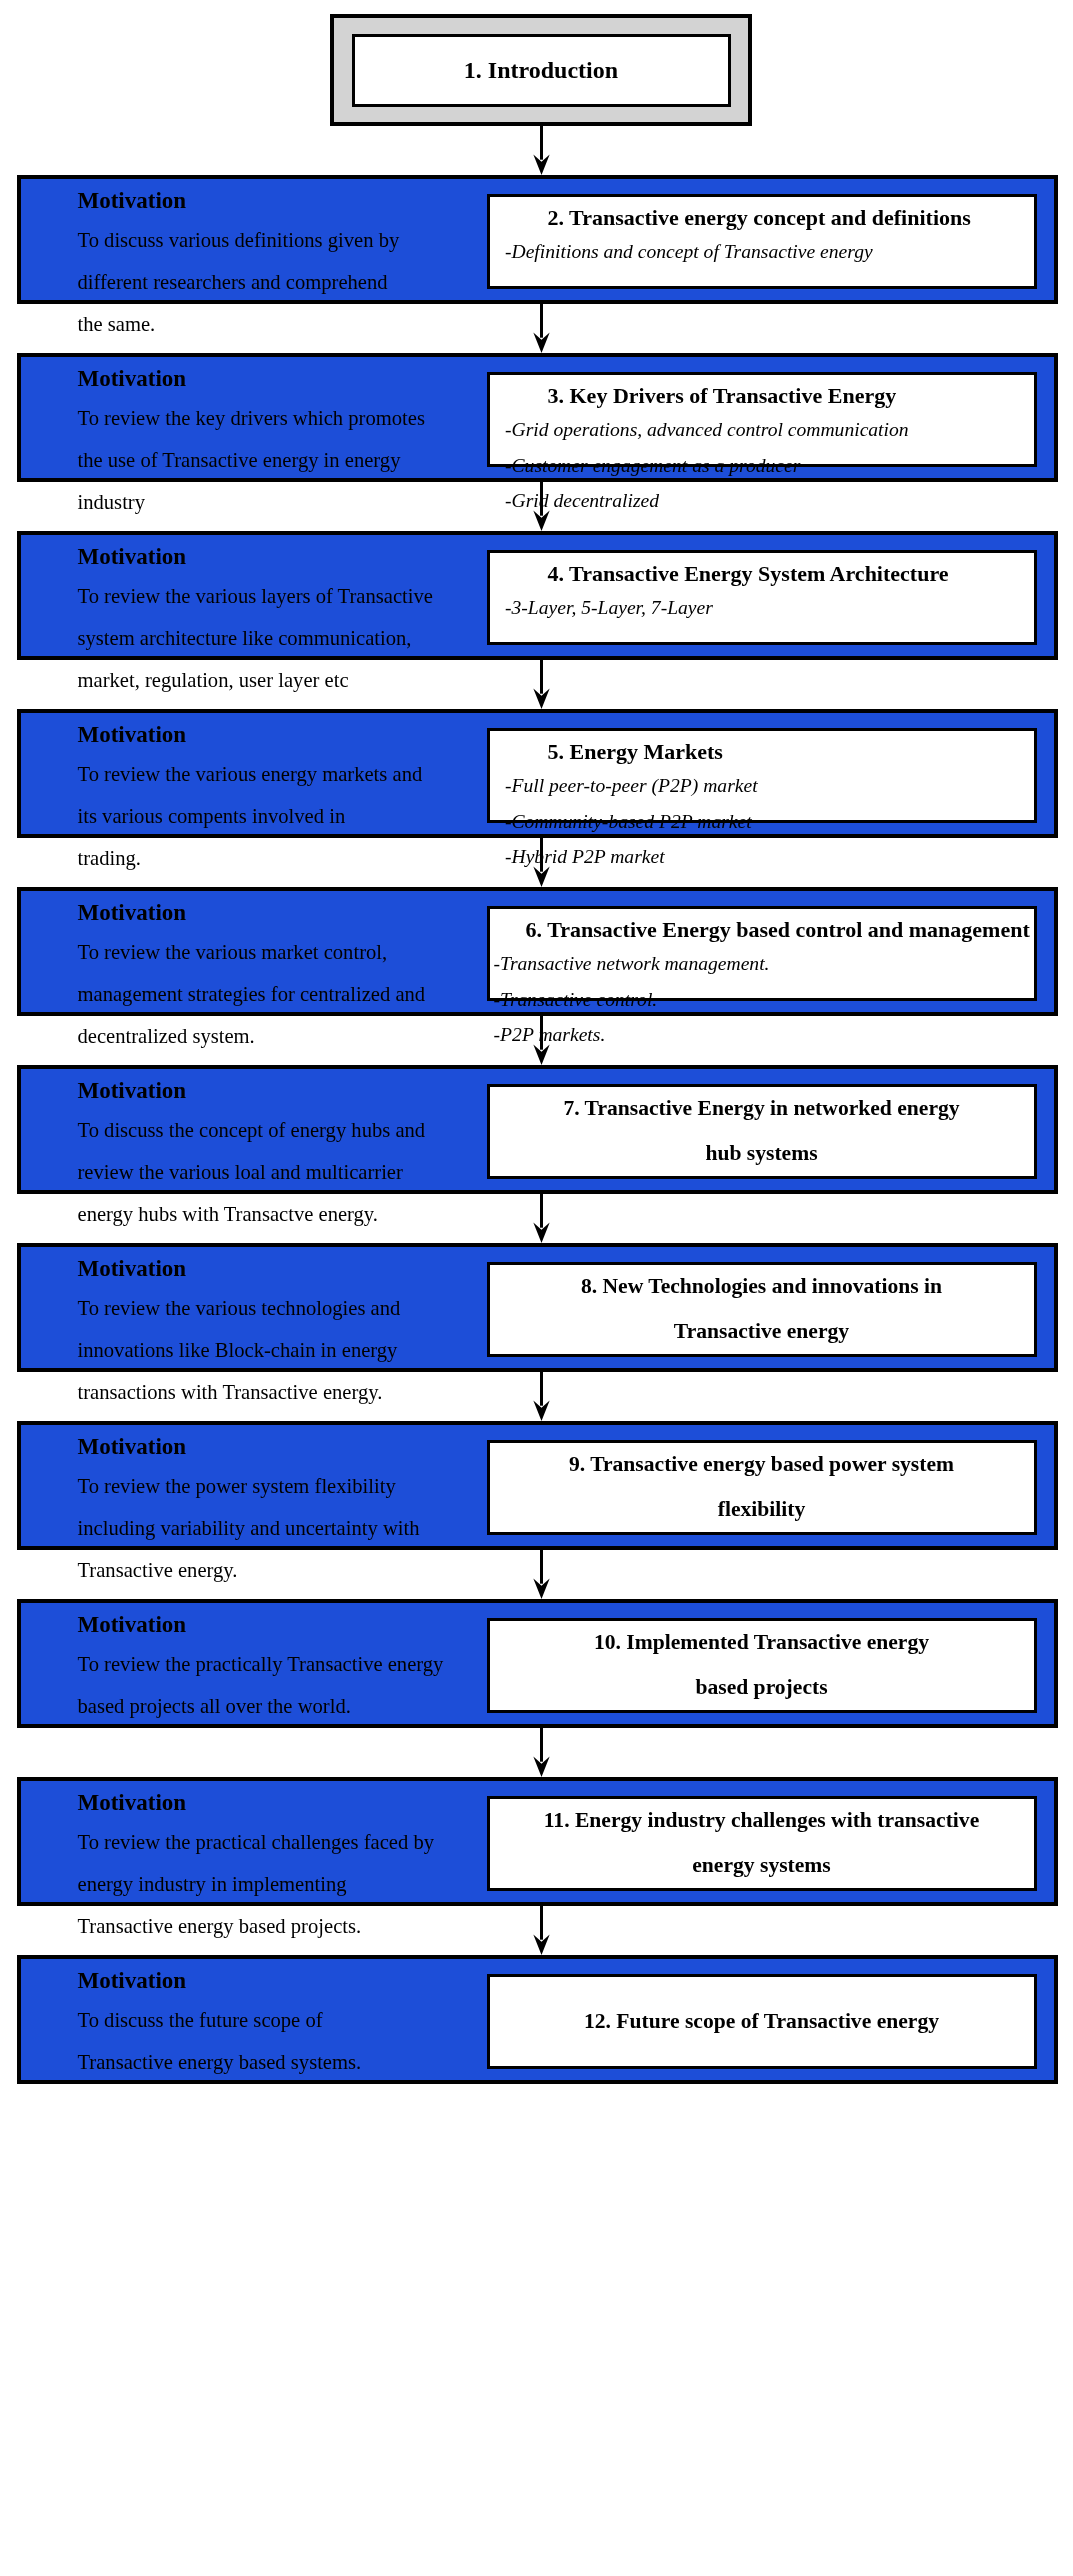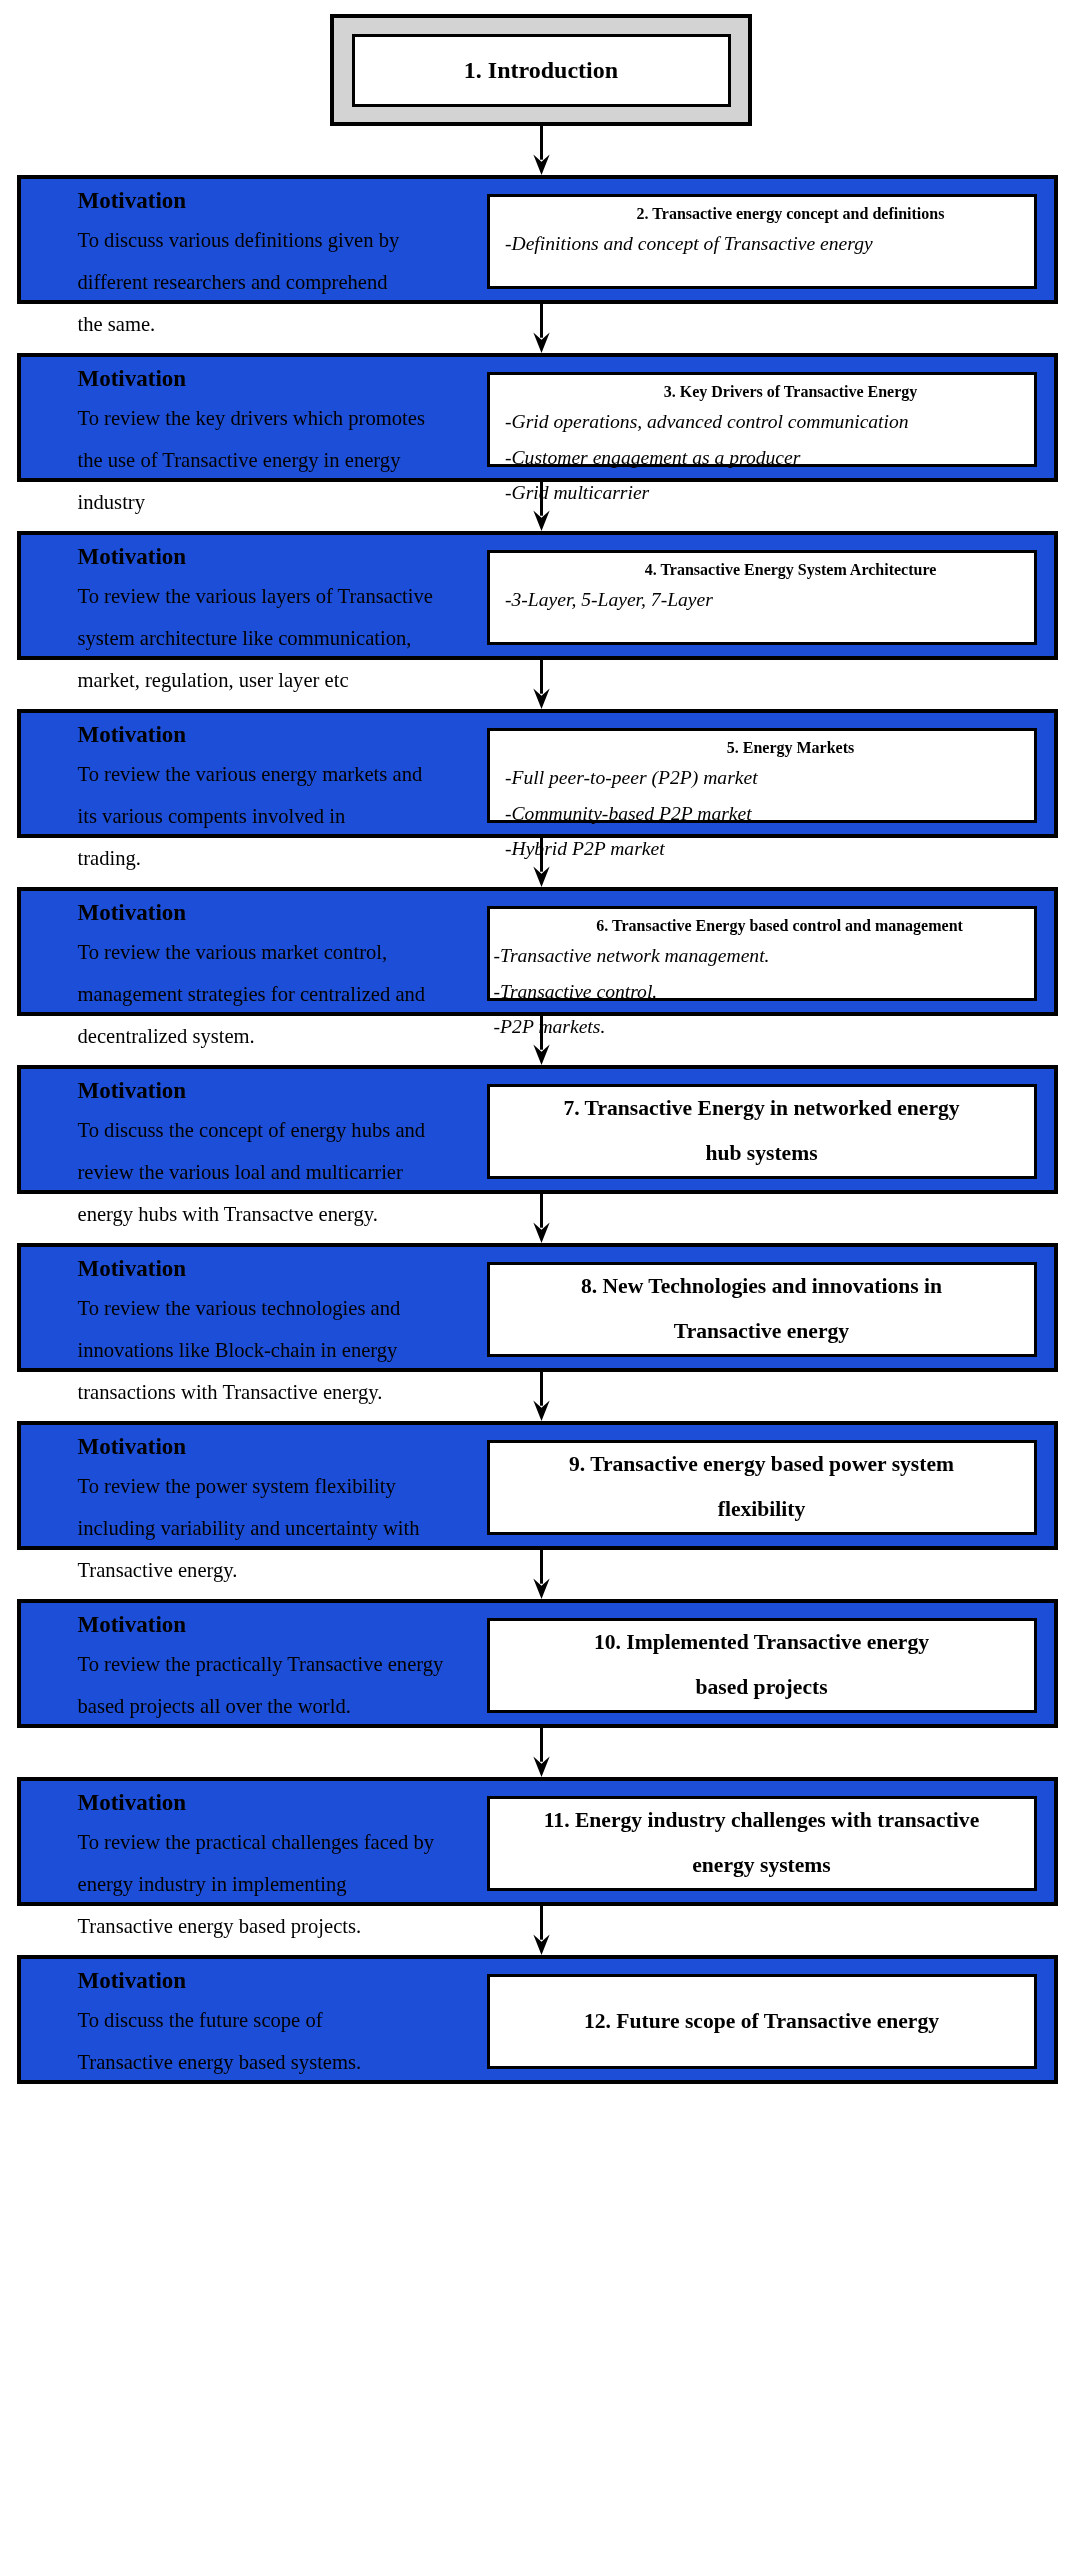--- a/index.html
+++ b/index.html
@@ -70,25 +70,24 @@
     left: 466px;
     top: 14.4px;
     bottom: 11.3px;
     width: 550px;
     background: #ffffff;
     border: 3.6px solid #000000;
     box-sizing: border-box;
   }
   .section.list { padding-top: 8.2px; }
   .section.list .s-title {
-    font-size: 16px;
+    font-size: 22px;
     font-weight: bold;
     padding-left: 58px;
     margin-bottom: 3.1px;
-    text-align: center;
   }
   .section.list .s-bullet {
     font-size: 19.6px;
     line-height: 1.82;
     padding-left: 15.5px;
     font-style: italic;
   }
   .section.list.flush .s-title { padding-left: 4.1px; margin-left: 32px; }
   .section.list.flush .s-bullet { padding-left: 4.1px; }
   .section.center {
@@ -146,21 +145,21 @@
   <div class="motivation">
     <div class="m-head">Motivation</div>
     <div class="m-body">To review the key drivers which promotes
 the use of Transactive energy in energy
 industry</div>
   </div>
   <div class="section list">
     <div class="s-title">3. Key Drivers of Transactive Energy</div>
     <div class="s-bullet">-Grid operations, advanced control communication</div>
     <div class="s-bullet">-Customer engagement as a producer</div>
-    <div class="s-bullet">-Grid multicarrier</div>
+    <div class="s-bullet">-Grid decentralized</div>
   </div>
 </div>
 
 <div class="arrow">
   <svg width="29" height="49" viewBox="0 0 56 96">
       <line x1="28" y1="0" x2="28" y2="66" stroke="#000" stroke-width="6"></line>
       <polygon points="28,96 12,56 28,70 44,56" fill="#000"></polygon>
     </svg>
 </div>
 

